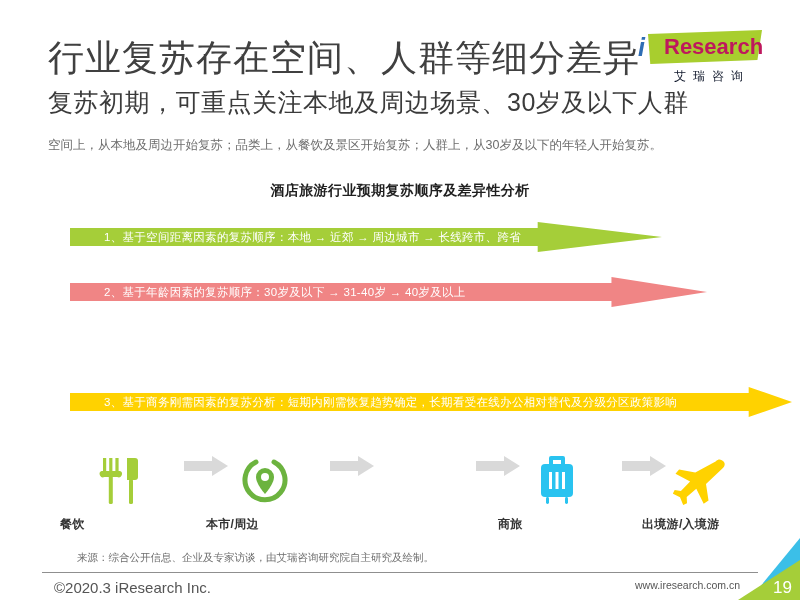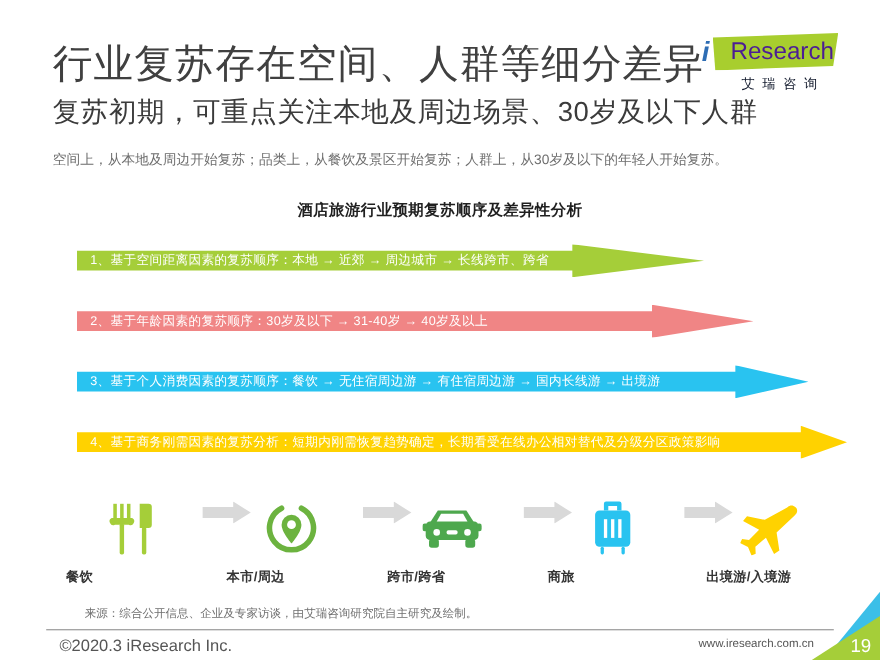--- a/index.html
+++ b/index.html
@@ -33,36 +33,36 @@
     position:absolute;left:14px;top:0;width:114px;height:34px;
     background:#A8CE2E;
     clip-path:polygon(0% 12%, 100% 0%, 96% 88%, 2% 100%);
   }
   .logo-i{
     position:absolute;left:4px;top:4px;font-size:25px;line-height:26px;
     color:#2E6DB4;font-weight:700;font-style:italic;
   }
   .logo-word{
     position:absolute;left:30px;top:4px;font-size:22px;line-height:26px;
-    color:#4c1d95;font-weight:400;letter-spacing:0px;
+    color:#be185d;font-weight:700;letter-spacing:0px;
   }
   .logo-cn{
     position:absolute;left:16px;top:38px;width:112px;
     font-size:12px;color:#0f172a;letter-spacing:7px;white-space:nowrap;margin-left:24px;
   }
 
   
   .chart-title{
     position:absolute;left:0;right:0;top:182px;text-align:center;
     font-size:14px;font-weight:700;color:#1f1f1f;letter-spacing:0.4px;
   }
 
   .bars{position:absolute;left:70px;top:222px;width:700px;height:196px;}
   .bar{
-    position:absolute;left:0;height:30px;display:flex;align-items:center;
+    position:absolute;left:0;height:30px;display:flex;align-items:center;padding-left:22px;
   }
   .bar .shape{position:absolute;left:0;top:0;height:30px;width:100%;}
   .bar .txt{
     position:relative;z-index:2;color:#ffffff;font-size:11.5px;
     padding-left:12px;white-space:nowrap;letter-spacing:0.3px;
     line-height:30px;font-weight:400;
   }
   .bar1{top:0;}   .bar1 .shape{background:#A5CE39;clip-path:polygon(0 20%,79% 20%,79% 0,100% 50%,79% 100%,79% 80%,0 80%);}
   .bar2{top:55px;} .bar2 .shape{background:#F08585;clip-path:polygon(0 20%,85% 20%,85% 0,100% 50%,85% 100%,85% 80%,0 80%);}
   .bar3{top:110px;} .bar3 .shape{background:#29C3F0;clip-path:polygon(0 20%,90% 20%,90% 0,100% 50%,90% 100%,90% 80%,0 80%);}
@@ -126,27 +126,23 @@
 
   <div class="bars">
     <div class="bar bar1">
       <div class="shape"></div>
       <div class="txt">1、基于空间距离因素的复苏顺序：本地 → 近郊 → 周边城市 → 长线跨市、跨省</div>
     </div>
     <div class="bar bar2">
       <div class="shape"></div>
       <div class="txt">2、基于年龄因素的复苏顺序：30岁及以下 → 31-40岁 → 40岁及以上</div>
     </div>
-    <div class="bar bar3">
-      <div class="shape"></div>
-      <div class="txt">3、基于个人消费因素的复苏顺序：餐饮 → 无住宿周边游 → 有住宿周边游 → 国内长线游 → 出境游</div>
-    </div>
     <div class="bar bar4">
       <div class="shape"></div>
-      <div class="txt">4、基于商务刚需因素的复苏分析：短期内刚需恢复趋势确定，长期看受在线办公相对替代及分级分区政策影响</div>
+      <div class="txt">3、基于商务刚需因素的复苏分析：短期内刚需恢复趋势确定，长期看受在线办公相对替代及分级分区政策影响</div>
     </div>
   </div>
 
   <div class="iconrow">
 
     <div class="icell" style="left:0px;">
       <div class="glyph">
         <svg width="44" height="50" viewBox="0 0 44 50" aria-hidden="true">
           <g fill="#A5CE39">
             <rect x="6" y="2" width="3.2" height="15"></rect>
@@ -178,39 +174,20 @@
       </div>
       <div class="lbl">本市/周边</div>
     </div>
 
     <div class="connector" style="left:270px;">
       <svg width="46" height="20" viewBox="0 0 46 20" aria-hidden="true">
         <path d="M0 5 h28 V0 l16 10 l-16 10 v-5 H0 z" fill="#D9D9D9"></path>
       </svg>
     </div>
 
-    <div class="icell" style="left:292px;">
-      <div class="glyph">
-        <svg width="54" height="46" viewBox="0 0 54 46" aria-hidden="true">
-          <g fill="#4EA84E">
-            <path d="M14 6 h26 l7 11 h-40 z"></path>
-            <rect x="3" y="16" width="48" height="17" rx="4"></rect>
-            <rect x="6" y="32" width="9" height="8" rx="2.5"></rect>
-            <rect x="39" y="32" width="9" height="8" rx="2.5"></rect>
-            <rect x="0" y="18" width="5" height="7" rx="2.2"></rect>
-            <rect x="49" y="18" width="5" height="7" rx="2.2"></rect>
-          </g>
-          <path d="M17 9 h20 l4 7 h-28 z" fill="#ffffff"></path>
-          <circle cx="13" cy="26" r="3" fill="#ffffff"></circle>
-          <circle cx="41" cy="26" r="3" fill="#ffffff"></circle>
-          <rect x="22" y="24" width="10" height="4" rx="1.6" fill="#ffffff"></rect>
-        </svg>
-      </div>
-      <div class="lbl">跨市/跨省</div>
-    </div>
 
     <div class="connector" style="left:416px;">
       <svg width="46" height="20" viewBox="0 0 46 20" aria-hidden="true">
         <path d="M0 5 h28 V0 l16 10 l-16 10 v-5 H0 z" fill="#D9D9D9"></path>
       </svg>
     </div>
 
     <div class="icell" style="left:438px;">
       <div class="glyph">
         <svg width="44" height="52" viewBox="0 0 44 52" aria-hidden="true">

